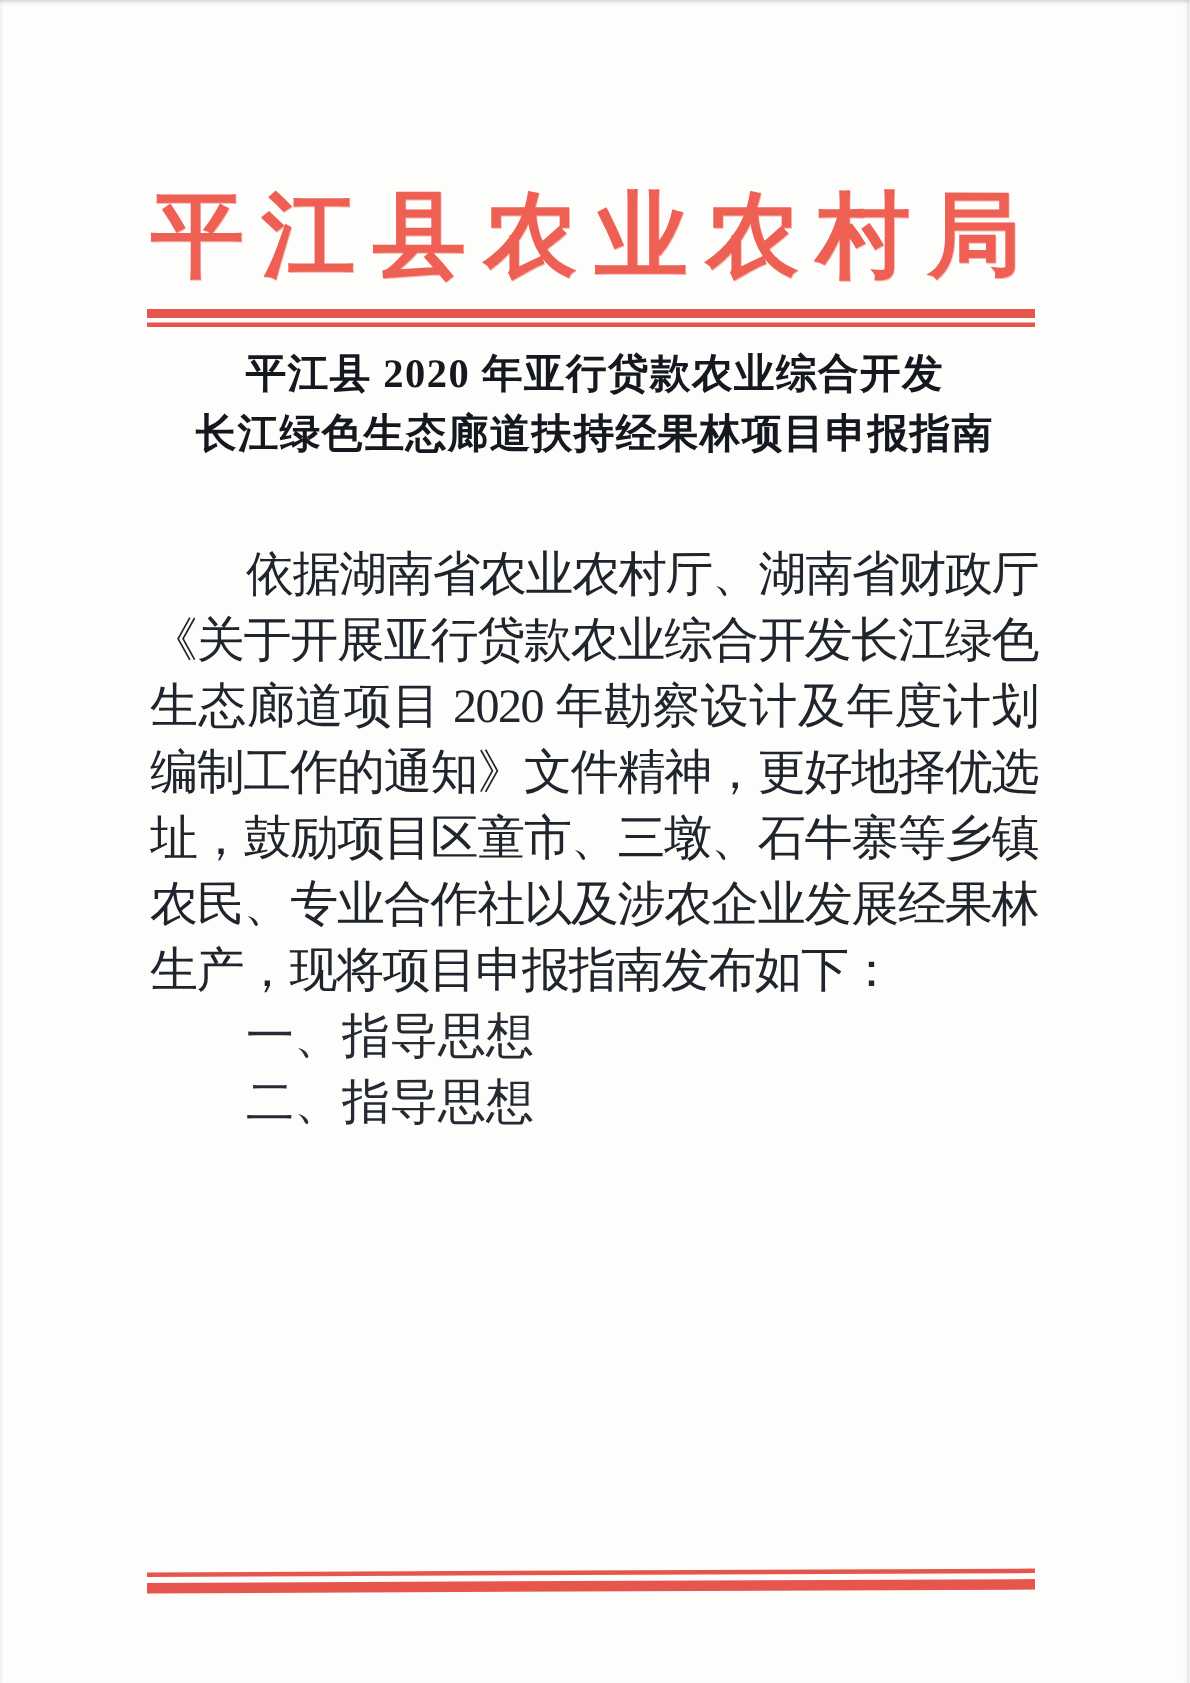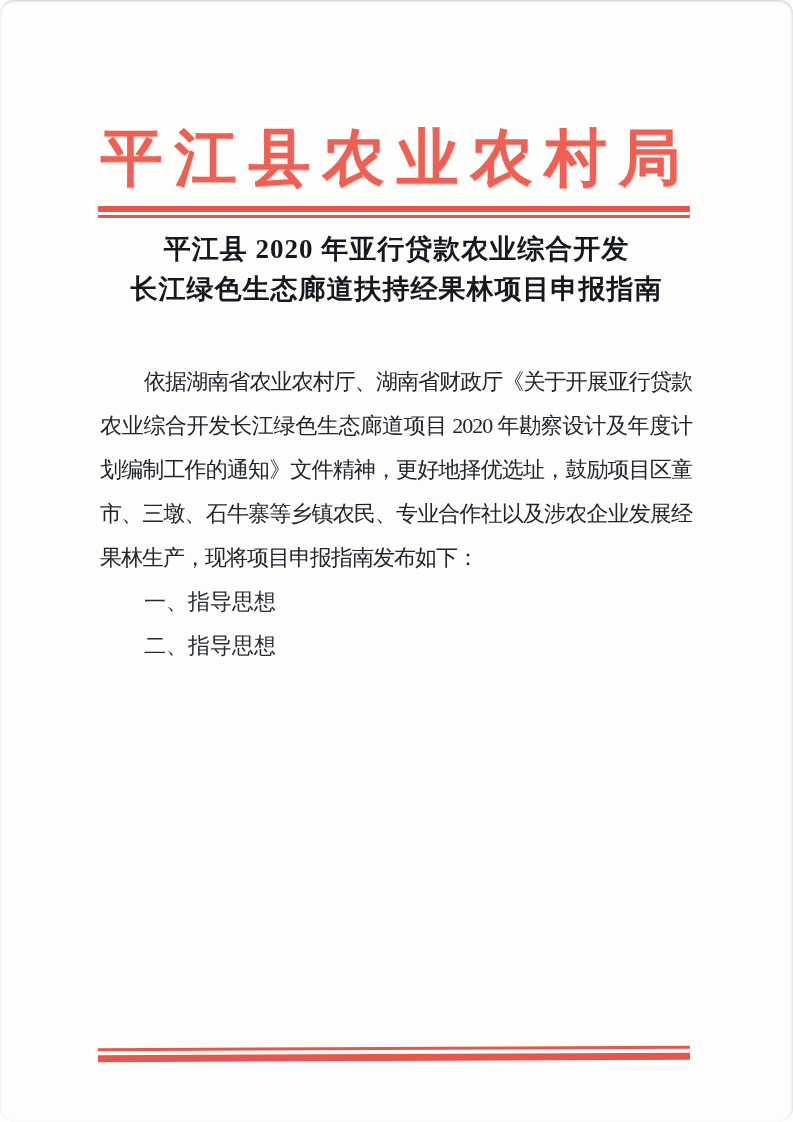--- a/index.html
+++ b/index.html
@@ -12,21 +12,20 @@
     width: 793px;
     height: 1122px;
     margin: 0 auto;
     background: #fdfdfc;
     overflow: hidden;
     font-family: "Liberation Serif", "DejaVu Serif", serif;
     
     box-shadow: inset 0 3px 3px -2px rgba(120,120,120,0.35),
                 inset -3px 0 3px -2px rgba(150,150,150,0.30),
                 inset 2px 0 3px -2px rgba(150,150,150,0.22);
-    border-radius: 14px;
   }
 
   
   .letterhead {
     position: absolute;
     top: 112px;
     left: 0;
     width: 100%;
     text-align: center;
     font-size: 62px;
@@ -67,21 +66,21 @@
     letter-spacing: 1px;
   }
 
   
   .body-text {
     position: absolute;
     top: 360px;
     left: 100px;
     width: 592px;
     color: #20242c;
-    font-size: 22px;
+    font-size: 32px;
     line-height: 44px;
     text-align: justify;
     letter-spacing: -1px;
   }
   .body-text p {
     margin: 0;
     text-indent: 2em;
   }
   .body-text .section-heading {
     margin: 0;

